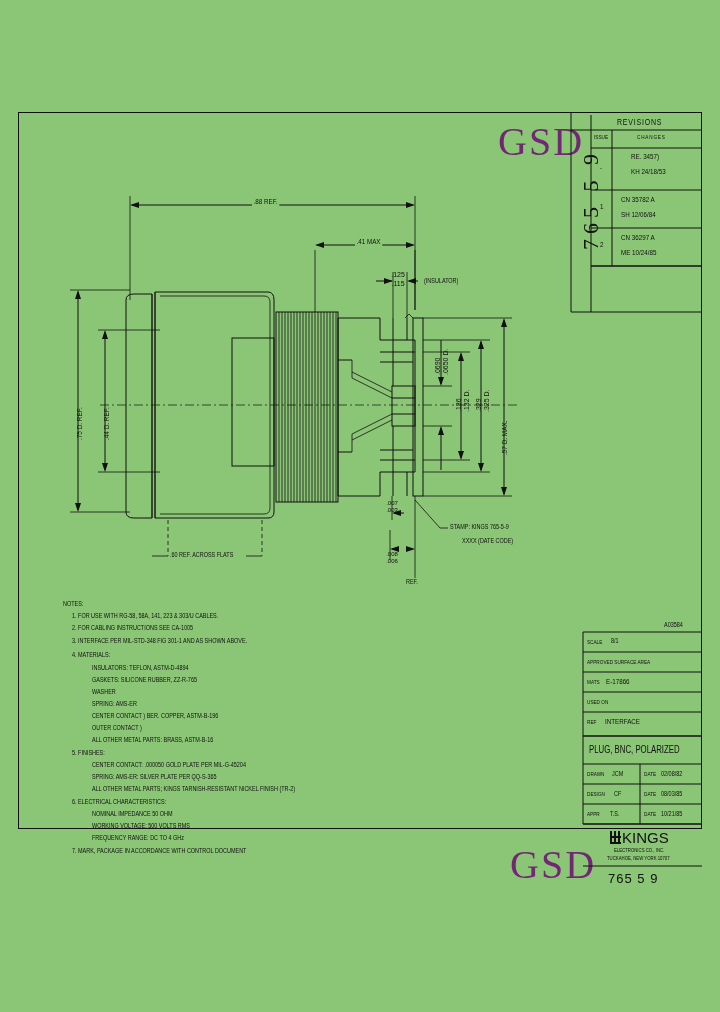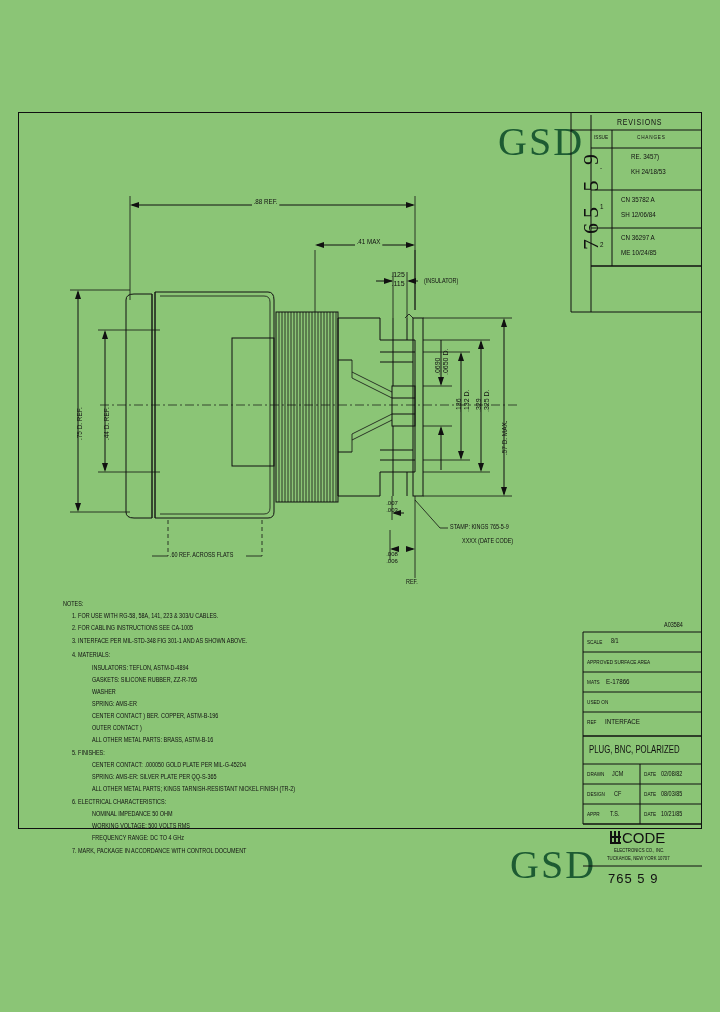--- a/index.html
+++ b/index.html
@@ -21,21 +21,21 @@
     letter-spacing:0px;
     transform-origin:0 0;
   }
   .cond{transform:scaleX(.78);transform-origin:0 50%;}
   .vtxt{transform:rotate(-90deg);transform-origin:0 0;}
   .vtxt.cond2{transform:rotate(-90deg) scaleX(.8);}
   .ctr{text-align:center;}
 
   
   .gsd{
-    position:absolute;color:#14532d;
+    position:absolute;color:#701a75;
     font-family:"Liberation Serif", serif;
     font-weight:400;
     letter-spacing:2px;
     opacity:.92;
   }
   .gsd-top{left:498px;top:118px;font-size:40px;}
   .gsd-bot{left:510px;top:841px;font-size:40px;}
 
   .gsdside{
     position:absolute;left:578px;top:250px;
@@ -371,18 +371,18 @@
 <div class="txt cond" style="left:661px;top:810px;font-size:7px;">10/21/85</div>
 
 <div style="position:absolute;left:610px;top:829px;display:flex;align-items:center;">
   <span style="display:inline-block;width:11px;height:13px;margin-right:1px;
                background:
                  linear-gradient(#111,#111) 0 0/2px 13px no-repeat,
                  linear-gradient(#111,#111) 4px 0/2px 13px no-repeat,
                  linear-gradient(#111,#111) 8px 0/2px 13px no-repeat,
                  linear-gradient(#111,#111) 0 5px/11px 2px no-repeat,
                  linear-gradient(#111,#111) 0 11px/11px 2px no-repeat;"></span>
-  <span style="font-size:15px;color:#111;letter-spacing:0px;font-family:'Liberation Sans',sans-serif;">CODE</span>
+  <span style="font-size:15px;color:#111;letter-spacing:0px;font-family:'Liberation Sans',sans-serif;">KINGS</span>
 </div>
 <div class="txt cond" style="left:614px;top:847px;font-size:5.5px;">ELECTRONICS CO., INC.</div>
 <div class="txt cond" style="left:607px;top:855px;font-size:5.5px;">TUCKAHOE, NEW YORK  10707</div>
 
 <div class="txt" style="left:608px;top:871px;font-size:13px;letter-spacing:1px;">765  5  9</div>
 
 </body></html>

